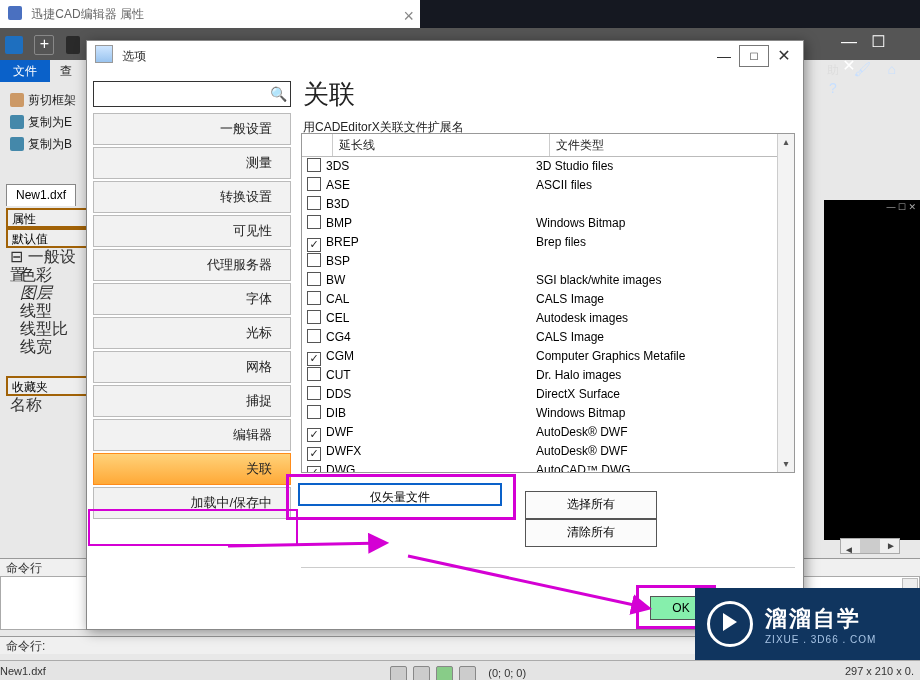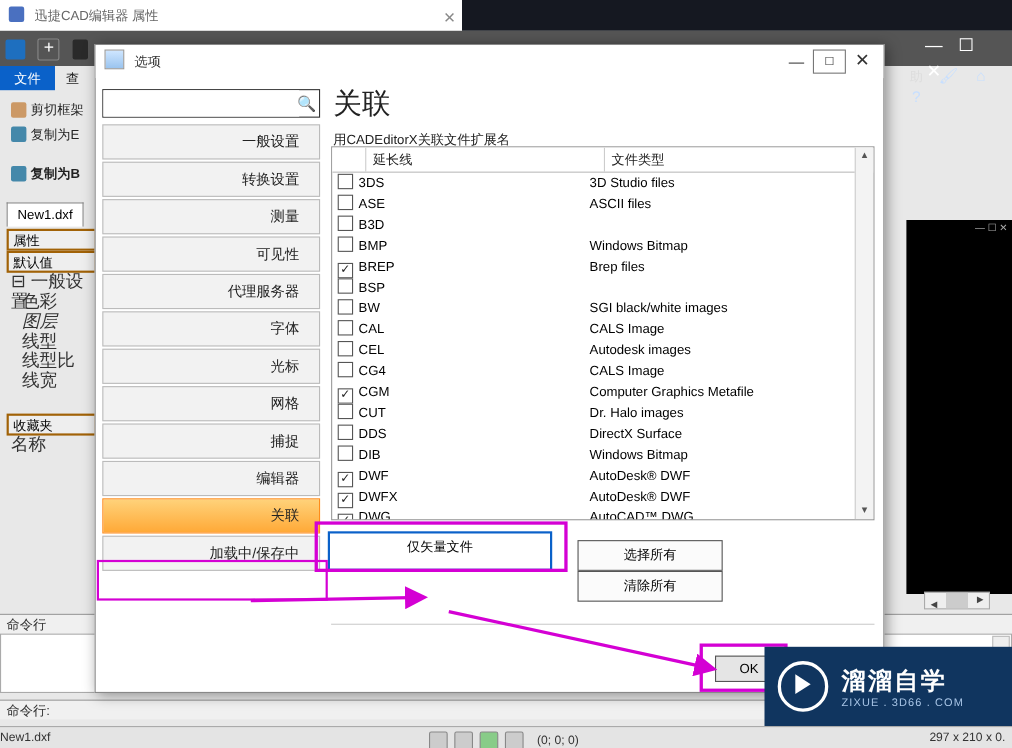--- a/index.html
+++ b/index.html
@@ -68,23 +68,23 @@
   .tbl-body{height:318px;overflow:hidden;}
   .tr{display:flex;height:19px;line-height:19px;font-size:12px;}
   .tr .col-chk{text-align:center;}
   .cbx{width:12px;height:12px;border:1px solid #555;display:inline-block;vertical-align:-2px;background:#fff;}
   .cbx.on::after{content:"✓";display:block;font-size:11px;line-height:10px;color:#222;text-align:center;}
   .tbl-sb{position:absolute;right:0;top:0;width:16px;height:100%;background:#f3f3f3;border-left:1px solid #ccc;}
   .tbl-sb .up,.tbl-sb .dn{position:absolute;left:0;width:16px;height:16px;text-align:center;font-size:10px;color:#555;line-height:16px;}
   .tbl-sb .up{top:0;} .tbl-sb .dn{bottom:0;}
   .act-btn{display:inline-block;height:26px;border:1px solid #555;background:#fbfbfb;text-align:center;line-height:24px;font-size:12px;padding:0 10px;margin-right:14px;}
   .vec-hl{left:286px;top:474px;width:230px;height:46px;border:3px solid #d400d4;pointer-events:none;}
-  .vec-btn{left:298px;top:483px;width:204px;height:36px;border:2px solid #0a61c9;text-align:center;line-height:24px;font-size:12px;background:#fff;}
-
-  .ok-btn{left:650px;top:596px;width:62px;height:24px;border:1px solid #555;background:#e5e5e5;text-align:center;line-height:22px;font-size:12px;}
+  .vec-btn{left:298px;top:483px;width:204px;height:23px;border:2px solid #0a61c9;text-align:center;line-height:24px;font-size:12px;background:#fff;}
+
+  .ok-btn{left:650px;top:596px;width:62px;height:24px;border:1px solid #555;background:#86efac;text-align:center;line-height:22px;font-size:12px;}
   .ok-hl{left:636px;top:585px;width:80px;height:44px;border:3px solid #d400d4;pointer-events:none;}
 
   .divider{left:214px;top:572px;width:494px;height:1px;background:#ccc;}
 
   
   .arrow{stroke:#d400d4;stroke-width:3;fill:none;marker-end:url(#ah);}
 
   
   .wm{right:0;bottom:20px;width:225px;height:72px;background:#10355f;color:#fff;display:flex;align-items:center;}
   .wm .play{width:40px;height:40px;border:3px solid #fff;border-radius:50%;margin:0 12px;position:relative;}
@@ -124,21 +124,21 @@
   <span class="hic">🖌</span>
   <span class="hic">⌂</span>
   <span class="hic">?</span>
 </div>
 
 <div class="abs tab-file">文件</div>
 <div class="abs tab-cha">查</div>
 
 <div class="abs lt" style="top:90px;"><span class="lt-ic" style="background:#c96;"></span><span>剪切框架</span></div>
 <div class="abs lt" style="top:112px;"><span class="lt-ic" style="background:#48a;"></span><span>复制为E</span></div>
-<div class="abs lt" style="top:148px;font-weight:bold;"><span class="lt-ic" style="background:#48a;"></span><span>复制为B</span></div>
+<div class="abs lt" style="top:134px;"><span class="lt-ic" style="background:#48a;"></span><span>复制为B</span></div>
 
 <div class="abs file-tab">New1.dxf</div>
 
 <div class="abs prop-hdr" style="top:208px;">属性</div>
 <div class="abs prop-hdr" style="top:228px;">默认值</div>
 <div class="abs prop-row" style="top:248px;padding-left:4px;">⊟ <span>一般设置</span></div>
 <div class="abs prop-row" style="top:266px;">色彩</div>
 <div class="abs prop-row" style="top:284px;font-style:italic;">图层</div>
 <div class="abs prop-row" style="top:302px;">线型</div>
 <div class="abs prop-row" style="top:320px;">线型比</div>
@@ -182,22 +182,22 @@
   <div class="abs dlg-wbtn dlg-max">☐</div>
   <div class="abs dlg-wbtn dlg-close">✕</div>
 
   <div class="abs search">
     <input style="border: none; width: 170px; height: 22px; padding-left: 6px; outline: none;" placeholder="">
     <span class="mag">🔍</span>
   </div>
 
   <div class="abs" id="cats" style="left:6px;top:72px;width:198px;">
       <div class="cat-btn">一般设置</div>
+      <div class="cat-btn">测量</div>
       <div class="cat-btn">转换设置</div>
-      <div class="cat-btn">测量</div>
       <div class="cat-btn">可见性</div>
       <div class="cat-btn">代理服务器</div>
       <div class="cat-btn">字体</div>
       <div class="cat-btn">光标</div>
       <div class="cat-btn">网格</div>
       <div class="cat-btn">捕捉</div>
       <div class="cat-btn">编辑器</div>
       <div class="cat-btn cat-sel">关联</div>
       <div class="cat-btn">加载中/保存中</div>
     </div>

